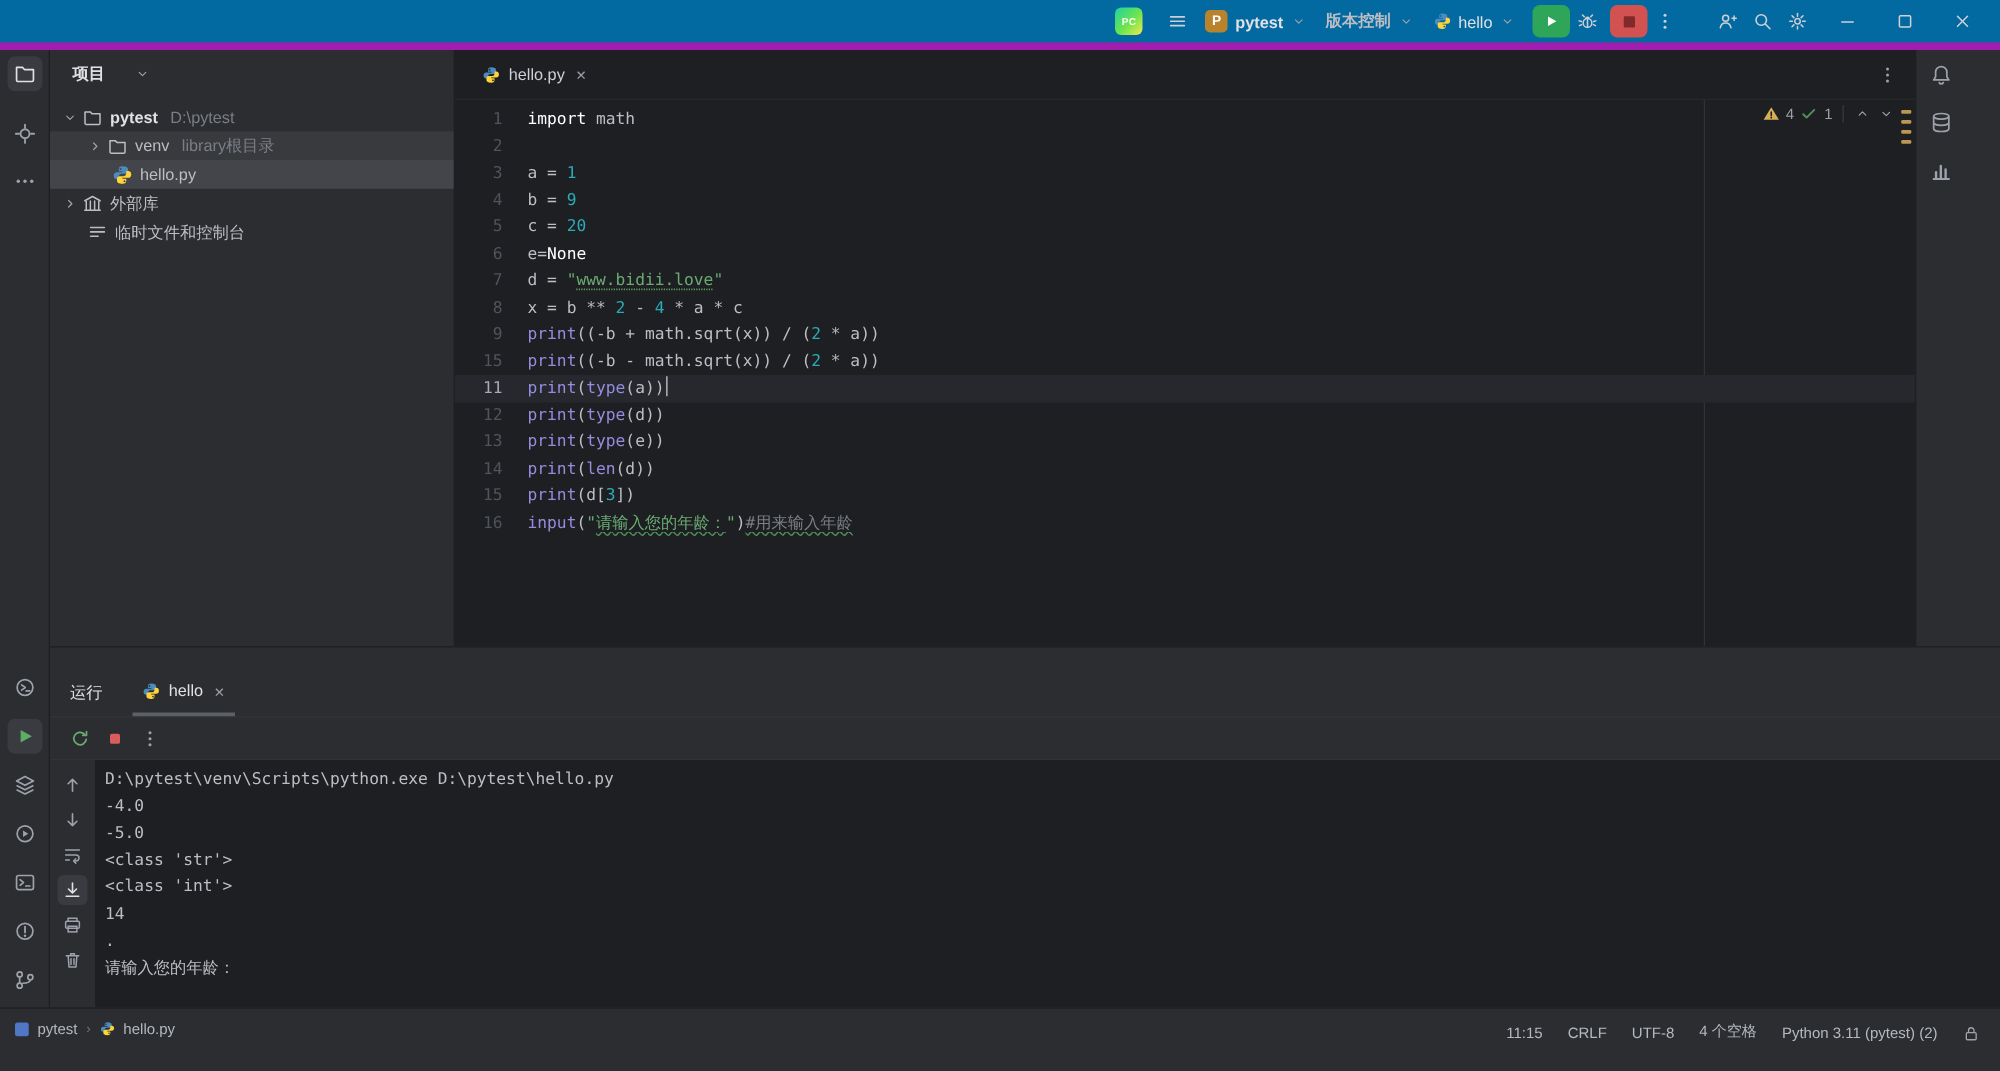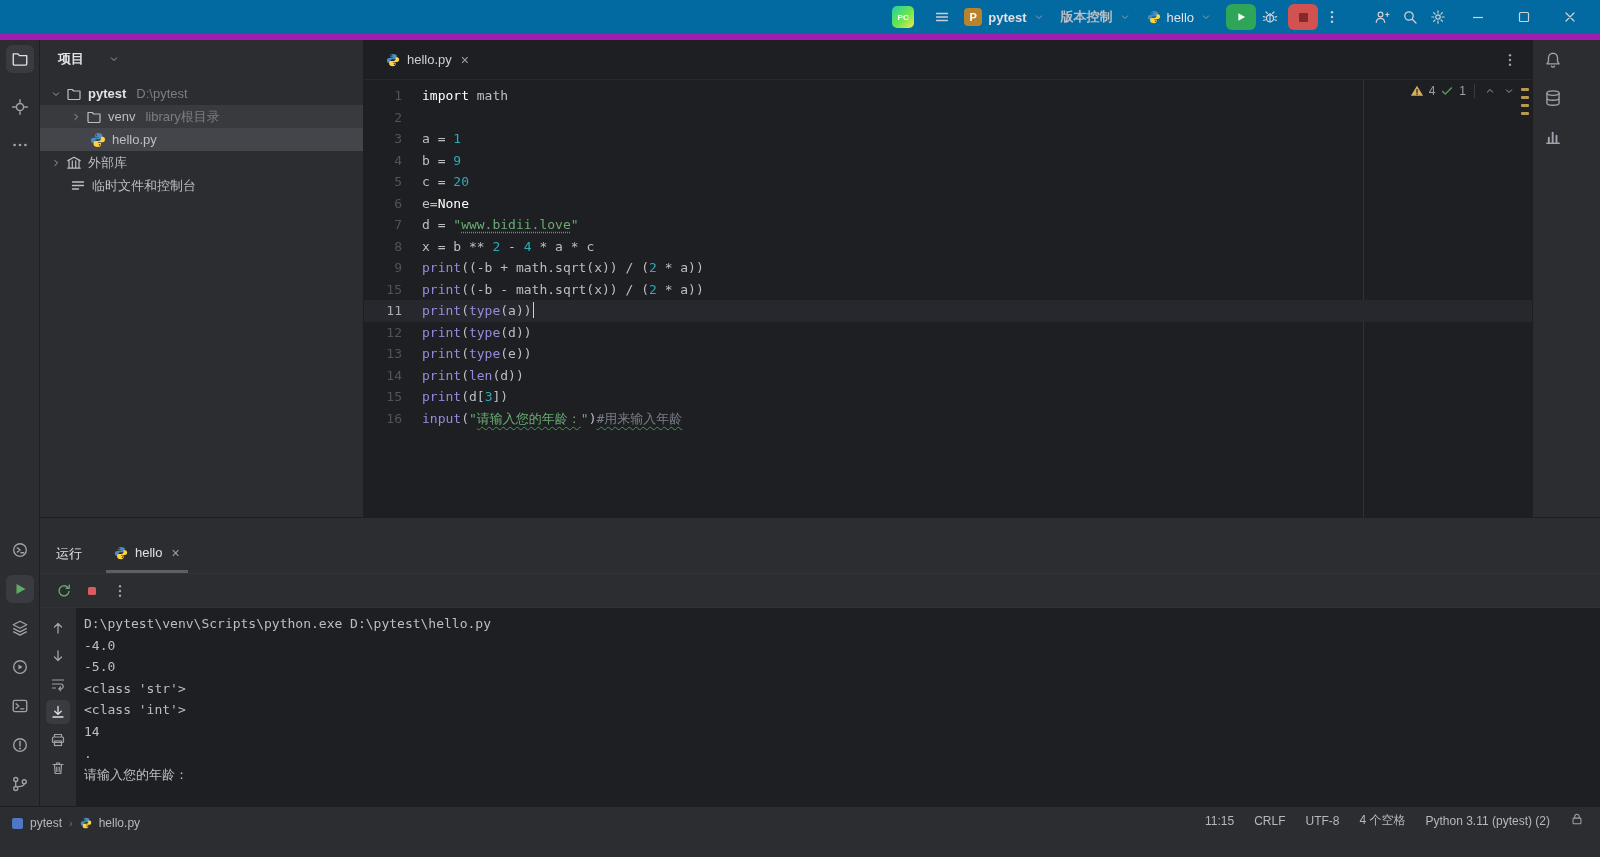--- a/index.html
+++ b/index.html
@@ -117,21 +117,21 @@
   .icon-btn.active { background:#393b40; color:#dfe1e5; }
   .run-body { flex:1; display:flex; min-height:0; background:#1e1f22; }
   .console-toolbar { width:36px; flex:none; background:#2b2d30; display:flex; flex-direction:column; align-items:center; padding-top:8px; gap:4px; }
   .console { flex:1; padding:5px 0 0 8px; font-family:"DejaVu Sans Mono","Liberation Mono",monospace; font-size:13px; overflow:hidden; }
   .console-line { height:21.6px; line-height:21.6px; white-space:pre; color:#bcbec4; }
 
   
   .statusbar { height:51px; flex:none; background:#2b2d30; border-top:1px solid #1e1f22;
     display:flex; justify-content:space-between; align-items:flex-start; padding:5px 16px 0 12px; font-size:12px; color:#b4b8bf; }
   .sb-left { display:flex; align-items:center; gap:7px; height:22px; }
-  .sb-right-wrap { display:flex; align-items:flex-start; gap:20px; height:22px; }
+  .sb-right-wrap { display:flex; align-items:flex-end; gap:20px; height:22px; }
   .sb-widgets { display:flex; align-items:center; gap:20px; }
   .sb-item { white-space:nowrap; }
   .module-ic { width:11px; height:11px; border-radius:2px; background:#4f77c6; display:inline-block; }
   .sb-sep { color:#6f737a; font-size:11px; } .ic12 { width:12px; height:12px; } .ic14 { width:14px; height:14px; }
   .ic16 { width:16px; height:16px; } .ic18 { width:18px; height:18px; }
 </style>
 </head>
 <body>
 
 <svg width="0" height="0" style="position:absolute" aria-hidden="true">

